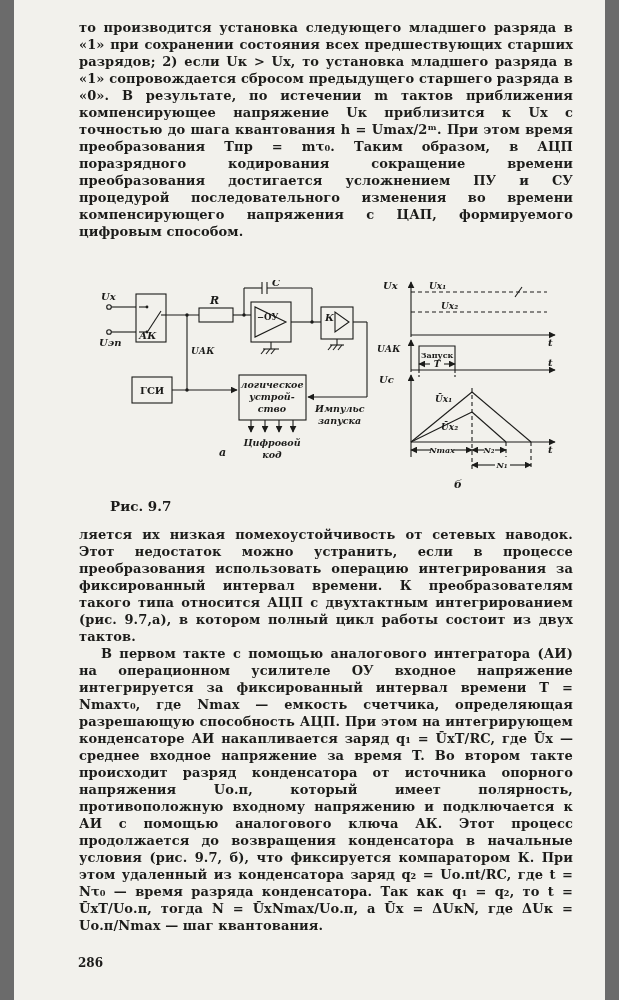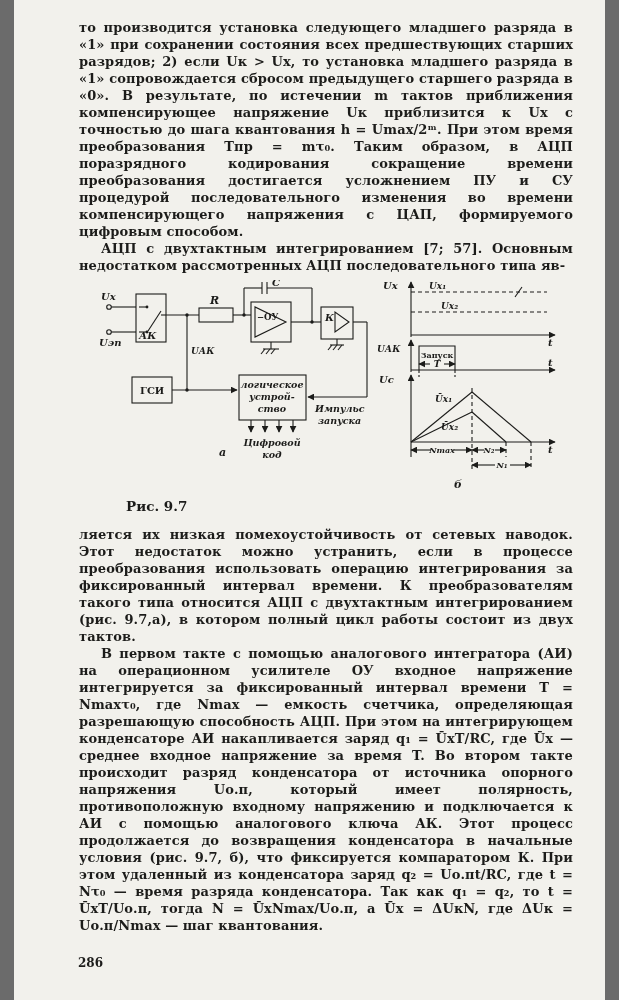--- a/index.html
+++ b/index.html
@@ -6,34 +6,33 @@
   .page{
     position:relative;width:591px;height:1000px;margin:0 auto;
     background:#f2f1ec;overflow:hidden;
     font-family:"DejaVu Serif",serif;color:#1c1c1a;font-weight:700;
   }
   .textblock{position:absolute;left:65px;width:494px;}
   #tb1{top:19px;}
   #tb2{top:526px;}
   p.para{margin:0;text-align:justify;font-size:13px;line-height:17px;letter-spacing:0.1px;}
   p.indent{text-indent:22px;}
-  .caption{position:absolute;left:112px;top:498px;font-size:13.5px;text-align:center;}
+  .caption{position:absolute;left:96px;top:498px;font-size:13.5px;text-align:center;}
   .pagenum{position:absolute;left:64px;top:956px;font-size:12px;}
   .fig{position:absolute;left:85px;top:280px;}
   svg text{font-family:"DejaVu Serif",serif;font-weight:700;fill:#1c1c1a;}
   svg text.it{font-style:italic;}
 </style>
 </head>
 <body>
 
 <div class="page">
 
   <div class="textblock" id="tb1">
     <p class="para">то производится установка следующего младшего разряда в «1» при сохранении состояния всех предшествующих старших разрядов; 2) если Uк &gt; Uх, то установка младшего разряда в «1» сопровождается сбросом предыдущего старшего разряда в «0». В результате, по истечении m тактов приближения компенсирующее напряжение Uк приблизится к Uх с точностью до шага квантования h = Umax/2ᵐ. При этом время преобразования Tпр = mτ₀. Таким образом, в АЦП поразрядного кодирования сокращение времени преобразования достигается усложнением ПУ и СУ процедурой последовательного изменения во времени компенсирующего напряжения с ЦАП, формируемого цифровым способом.</p>
-    <p class="para indent">АЦП с двухтактным интегрированием [7; 57]. Основным недостатком рассмотренных АЦП последовательного типа яв-</p>
   </div>
 
   <div class="fig">
     <svg width="470" height="218" viewBox="0 0 470 218">
       <defs>
         <marker id="ah" viewBox="0 0 10 10" refX="9" refY="5" markerWidth="7" markerHeight="7" orient="auto-start-reverse" markerUnits="userSpaceOnUse">
           <path d="M0,0 L10,5 L0,10 z" fill="#1c1c1a"></path>
         </marker>
       </defs>
 

